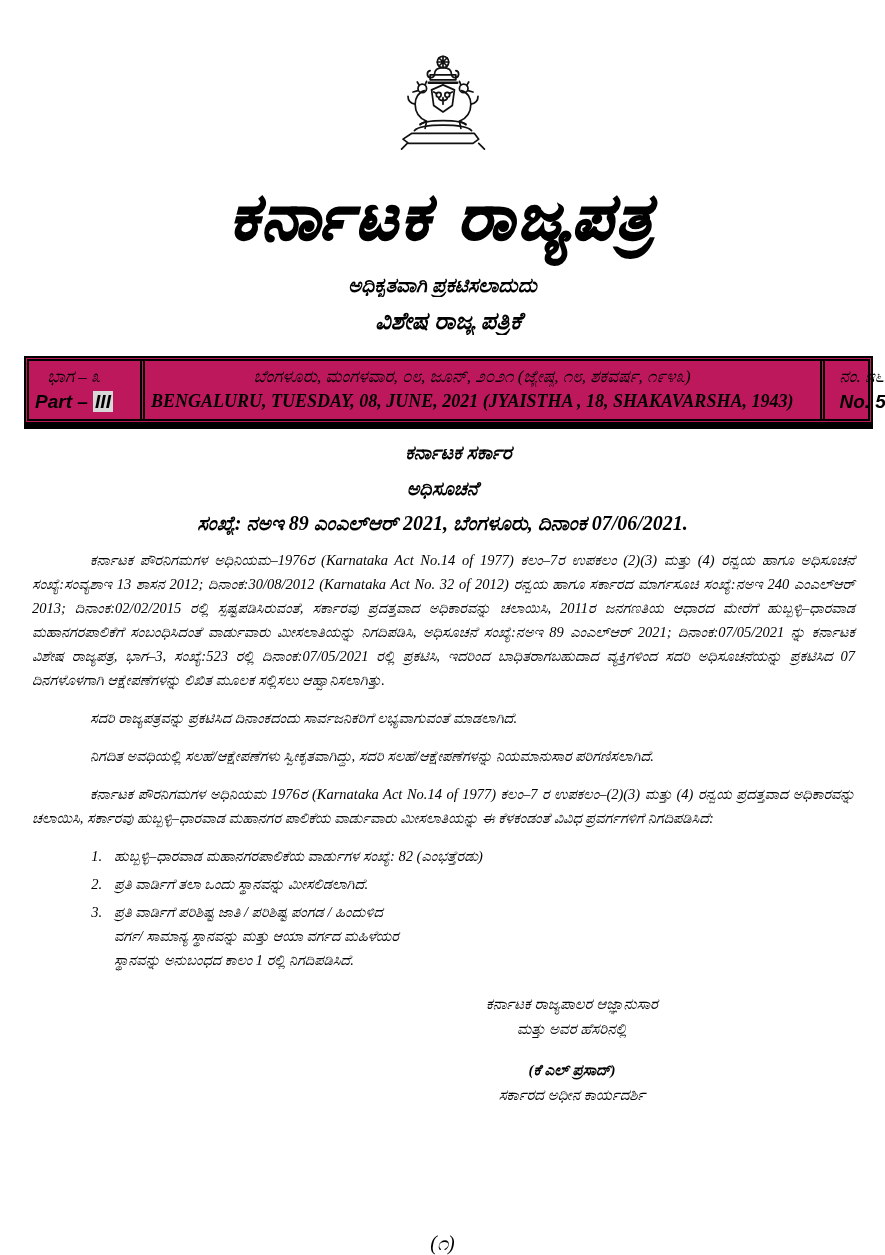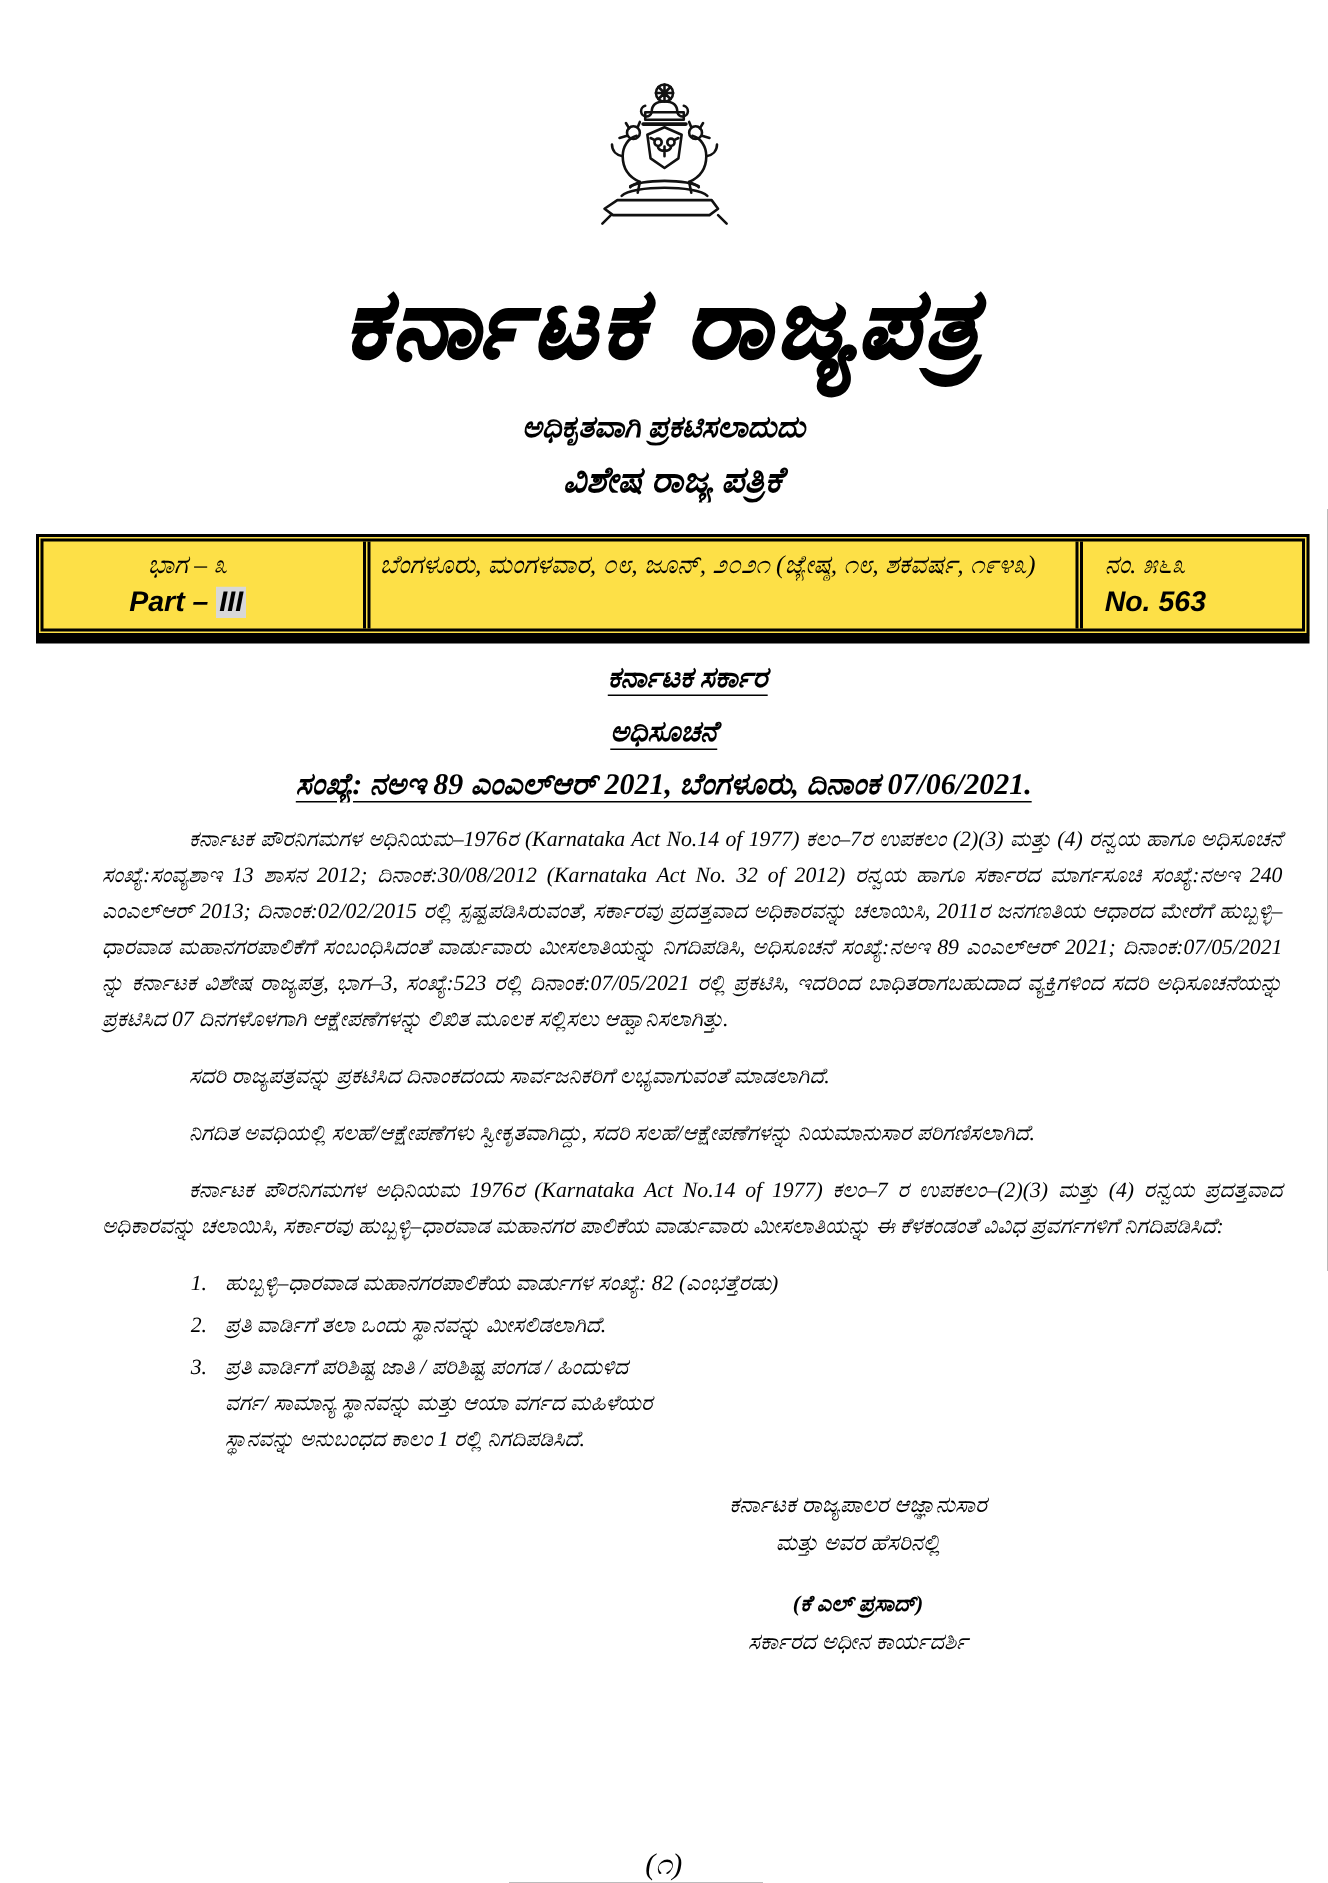--- a/index.html
+++ b/index.html
@@ -27,21 +27,21 @@
     text-align:center;font-size:20px;font-weight:bold;white-space:nowrap;overflow:hidden;
   }
   .masthead-sub2{
     position:absolute;top:308px;left:0;right:0;
     text-align:center;font-size:24px;font-weight:bold;white-space:nowrap;overflow:hidden;margin-left:12px;
   }
   
   .header-table{
     position:absolute;top:356px;left:24px;right:12px;
     border:5px double #000;
-    display:flex;align-items:stretch;background:#fde047;gap:21px;
+    display:flex;align-items:stretch;background:#be185d;gap:21px;
   }
   .cell{padding:6px 6px;}
   .cell + .cell{border-left:5px double #000;}
   .cell-part{width:198px;text-align:center;}
   .cell-date{flex:1;text-align:center;}
   .cell-no{width:138px;text-align:left;padding-left:14px;}
   .kn-line{font-size:17px;white-space:nowrap;overflow:hidden;}
   .en-line{font-size:18px;font-weight:bold;margin-top:4px;white-space:nowrap;overflow:hidden;
            font-family:"Liberation Serif","DejaVu Serif",serif;}
   .en-sans{font-family:"Liberation Sans","DejaVu Sans",sans-serif;font-size:19px;}
@@ -53,21 +53,21 @@
     font-size:19px;font-weight:bold;
     text-decoration:underline;text-underline-offset:5px;
     white-space:nowrap;overflow:hidden;
   }
   .h-gov{top:442px;padding-left:32px;}
   .h-notif{top:478px;}
   .h-ref{top:512px;font-size:20px;}
   
   .body-block{
     position:absolute;top:548px;left:32px;right:30px;
-    font-size:14.5px;line-height:24px;text-align:justify;margin-left:36px;
+    font-size:14.5px;line-height:24px;text-align:justify;
   }
   .body-block p{margin:0 0 14px 0;text-indent:58px;}
   .num-list{margin:2px 0 0 46px;}
   .li{display:flex;gap:12px;line-height:24px;margin-bottom:4px;}
   .li-num{width:24px;text-align:right;flex:none;}
   .li-text{white-space:pre-line;}
   
   .sig{
     margin:20px 108px 0 auto;width:350px;
     text-align:center;font-size:15px;line-height:25px;
@@ -124,20 +124,21 @@
 
   <div class="masthead-sub2">ವಿಶೇಷ ರಾಜ್ಯ ಪತ್ರಿಕೆ</div>
 
   <div class="header-table">
     <div class="cell cell-part">
       <div class="kn-line">ಭಾಗ – ೩</div>
       <div class="en-line en-sans"><span>Part – </span><span class="numeral-hl">III</span></div>
     </div>
     <div class="cell cell-date">
       <div class="kn-line">ಬೆಂಗಳೂರು, ಮಂಗಳವಾರ, ೦೮, ಜೂನ್, ೨೦೨೧ (ಜ್ಯೇಷ್ಠ, ೧೮, ಶಕವರ್ಷ, ೧೯೪೩)</div>
+      <div class="en-line">BENGALURU,  TUESDAY, 08, JUNE, 2021 (JYAISTHA , 18, SHAKAVARSHA, 1943)</div>
     </div>
     <div class="cell cell-no">
       <div class="kn-line">ನಂ. ೫೬೩</div>
       <div class="en-line en-sans">No. 563</div>
     </div>
   </div>
   <div class="thick-rule"></div>
 
   <div class="h-center h-gov">ಕರ್ನಾಟಕ ಸರ್ಕಾರ</div>
   <div class="h-center h-notif">ಅಧಿಸೂಚನೆ</div>

